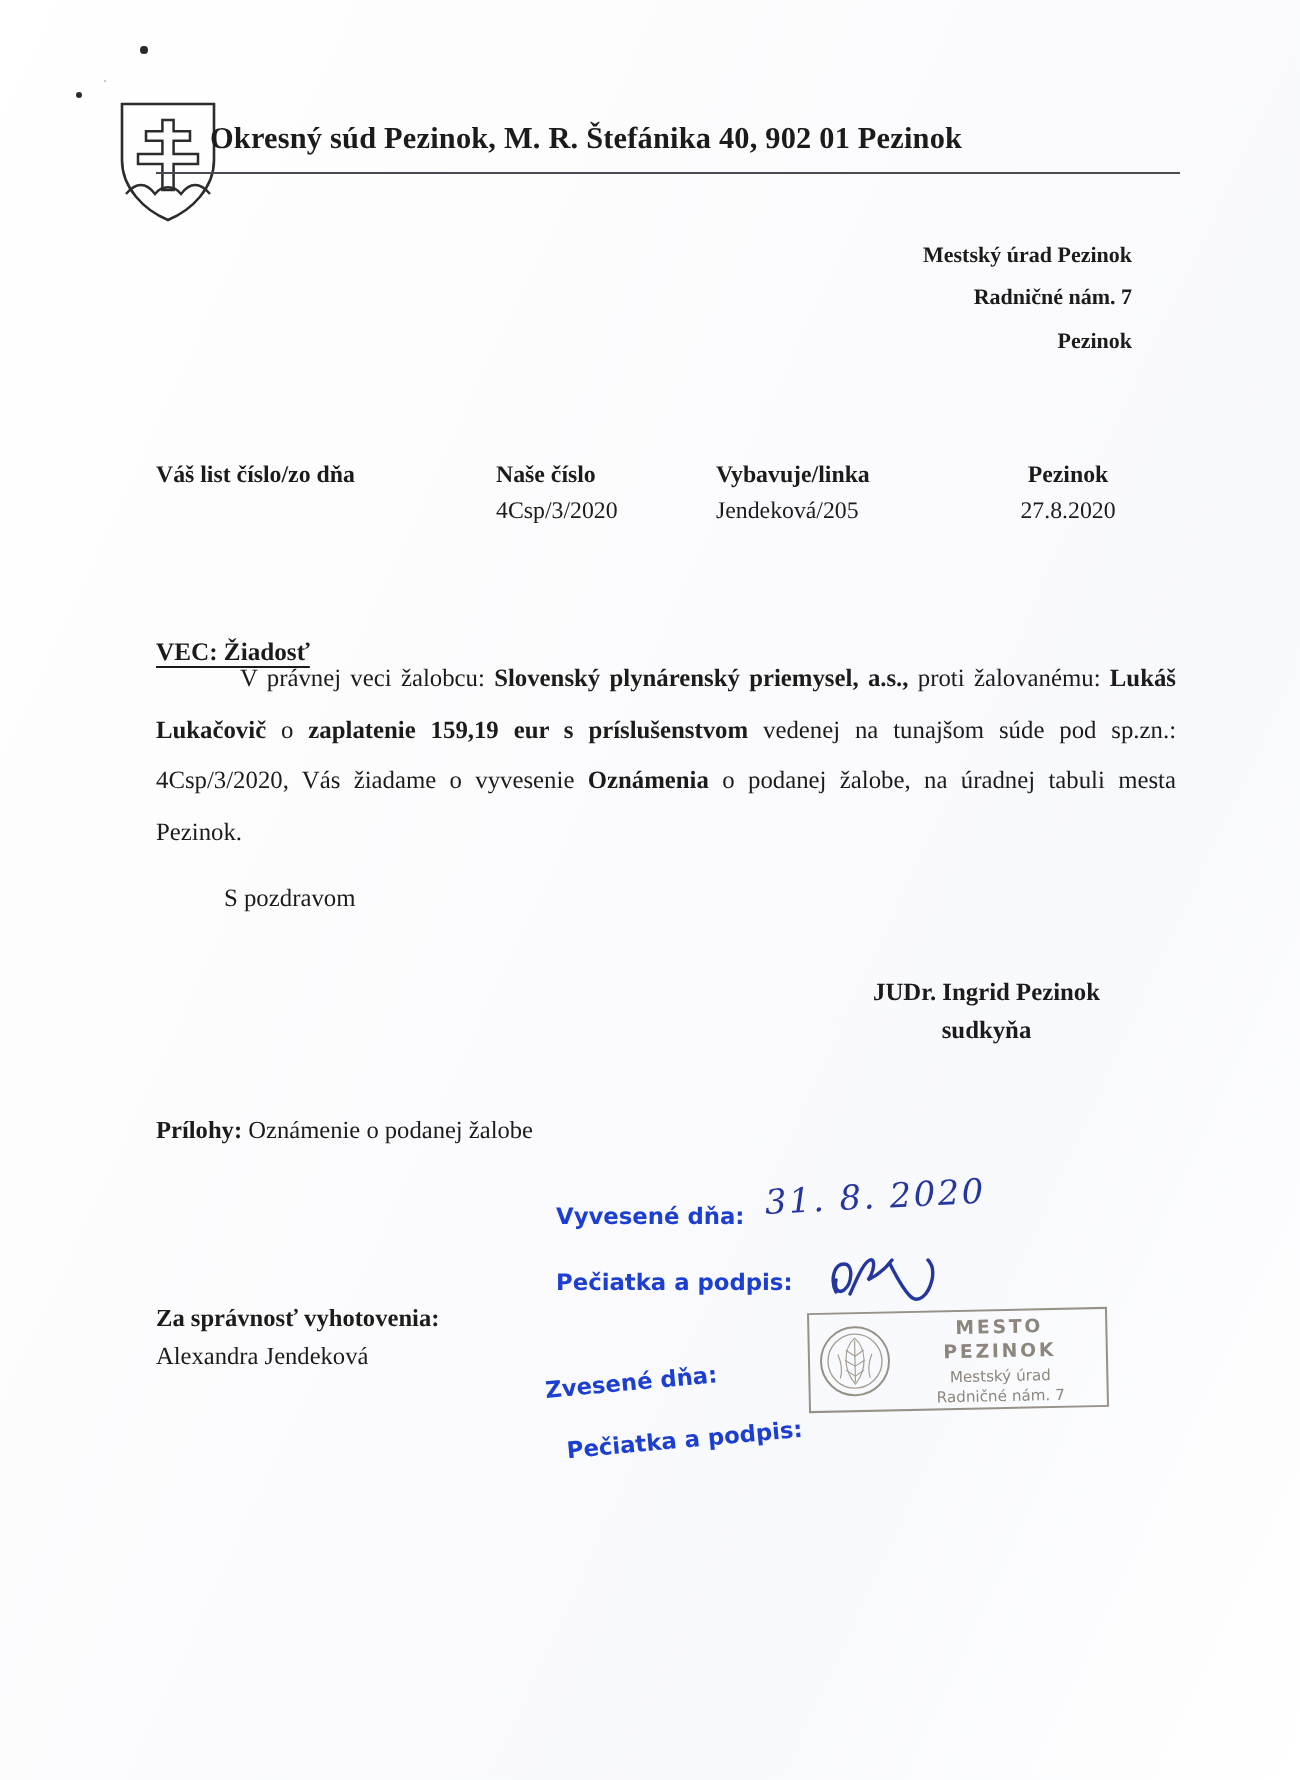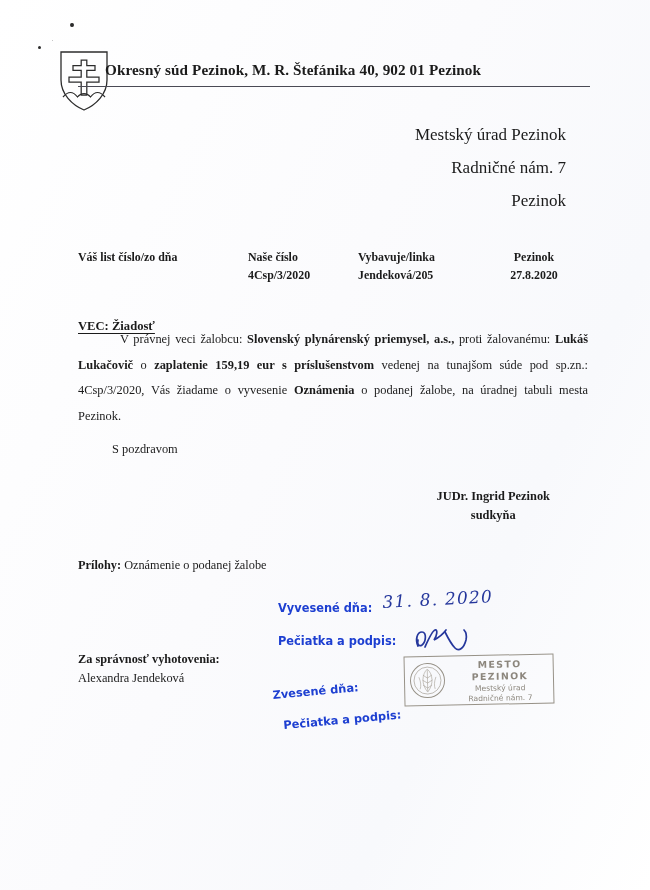--- a/index.html
+++ b/index.html
@@ -57,35 +57,35 @@
     right: 60px;
     top: 31px;
     border-bottom: 1.1px solid #4a4a55;
   }
   
   #recipient {
     position: absolute;
     right: 84px;
     top: 118px;
     text-align: right;
-    font-size: 17px;
-    font-weight: normal;
+    font-size: 11px;
+    font-weight: bold;
     line-height: 1.95;
   }
   
   #ref-row {
     position: absolute;
     left: 78px;
     right: 60px;
     top: 228px;
     display: flex;
   }
-  .ref-col { font-size: 11.9px; line-height: 1.55; margin-top: 20px; }
+  .ref-col { font-size: 11.9px; line-height: 1.55; }
   .ref-col .ref-head { font-weight: bold; white-space: nowrap; }
-  .ref-col .ref-val  { font-weight: bold; white-space: nowrap; }
+  .ref-col .ref-val  { font-weight: normal; white-space: nowrap; }
   #ref-col-0 { width: 170px; }
   #ref-col-1 { width: 110px; }
   #ref-col-2 { width: 120px; text-align: left; }
   #ref-col-3 { flex: 1; text-align: center; }
   
   #subject {
     position: absolute;
     left: 78px;
     top: 319px;
     font-size: 12.6px;

